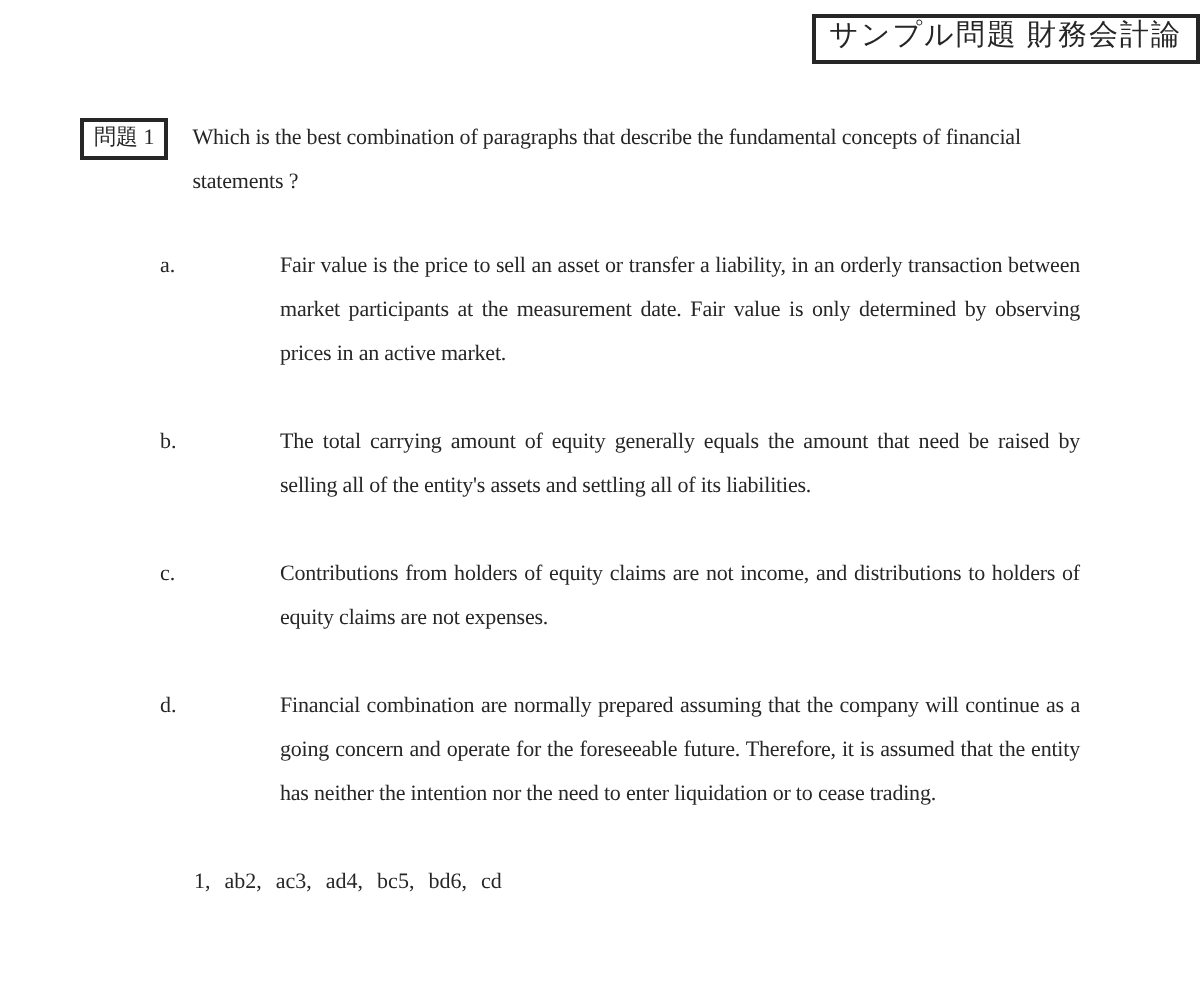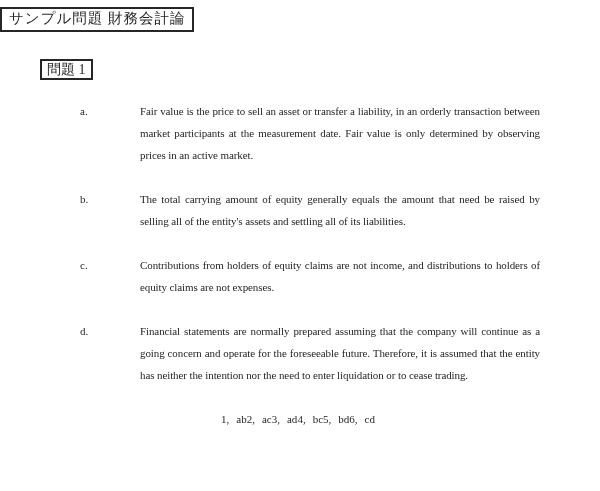--- a/index.html
+++ b/index.html
@@ -12,39 +12,39 @@
     color: #262626;
     -webkit-font-smoothing: antialiased;
   }
   .page {
     position: relative;
     width: 600px; height: 491px;
     background: #ffffff;
     overflow: hidden;
   }
   
-  .title-row { text-align: left; padding-top: 7px; }
+  .title-row { text-align: right; padding-top: 7px; }
   .title-box {
     display: inline-block;
     border: 2px solid #262626;
     padding: 2px 7px 3px 7px;
     font-size: 14.5px;
     letter-spacing: 1px;
     line-height: 1.1;
   }
   
   .question-row {
     display: flex;
     align-items: flex-start;
     margin: 26px 62px 0 40px;
   }
   .q-badge {
     flex: none;
     border: 2px solid #262626;
-    font-size: 14px;
+    font-size: 11px;
     line-height: 15px;
     padding: 1px 5px;
     margin-top: 1px;
     margin-right: 12px;
     white-space: nowrap;
   }
   .q-text {
     flex: 1;
     font-size: 11px;
     line-height: 22px;
@@ -63,41 +63,42 @@
     flex: 1;
     font-size: 11px;
     line-height: 22px;
     letter-spacing: -0.1px;
     text-align: justify;
     margin-left: 44px;
   }
   
   .options {
     display: flex;
-    justify-content: center;
+    justify-content: flex-start;
     margin: 21px 101px 0 97px;
     font-size: 11px;
     line-height: 22px;
   }
   .option { white-space: nowrap; }
   .option .num { margin-right: 7px; }
 </style>
 </head>
 <body>
 
 <div class="page">
 
   <div class="title-row">
     <div class="title-box">
       <span>サンプル問題 財務会計論</span>
     </div>
   </div>
 
   <div class="question-row">
     <span class="q-badge">問題 1</span>
+    <div class="q-text">Which is the best combination of paragraphs that describe the fundamental concepts of financial statements ?</div>
   </div>
 
   <div class="items">
 
     <div class="item">
       <span class="item-letter">a.</span>
       <div class="item-text">Fair value is the price to sell an asset or transfer a liability, in an orderly transaction between market participants at the measurement date. Fair value is only determined by observing prices in an active market.</div>
     </div>
 
     <div class="item">
@@ -105,21 +106,21 @@
       <div class="item-text">The total carrying amount of equity generally equals the amount that need be raised by selling all of the entity's assets and settling all of its liabilities.</div>
     </div>
 
     <div class="item">
       <span class="item-letter">c.</span>
       <div class="item-text">Contributions from holders of equity claims are not income, and distributions to holders of equity claims are not expenses.</div>
     </div>
 
     <div class="item">
       <span class="item-letter">d.</span>
-      <div class="item-text">Financial statements are normally prepared assuming that the company will continue as a going concern and operate for the foreseeable future. Therefore, it is assumed that the entity has neither the intention nor the need to enter liquidation or to cease trading.</div>
+      <div class="item-text">Financial combination are normally prepared assuming that the company will continue as a going concern and operate for the foreseeable future. Therefore, it is assumed that the entity has neither the intention nor the need to enter liquidation or to cease trading.</div>
     </div>
 
   </div>
 
   <div class="options">
 
     <span class="option">
       <span class="num">1,</span><span>ab</span>
     </span>
 

